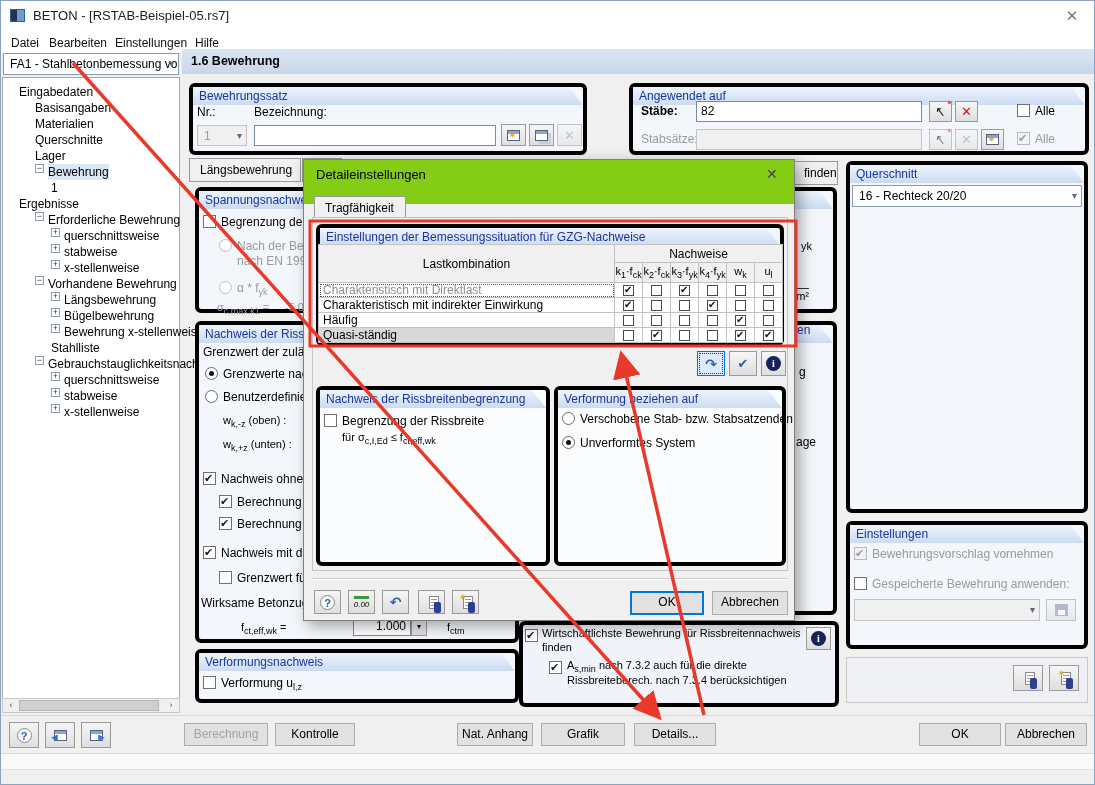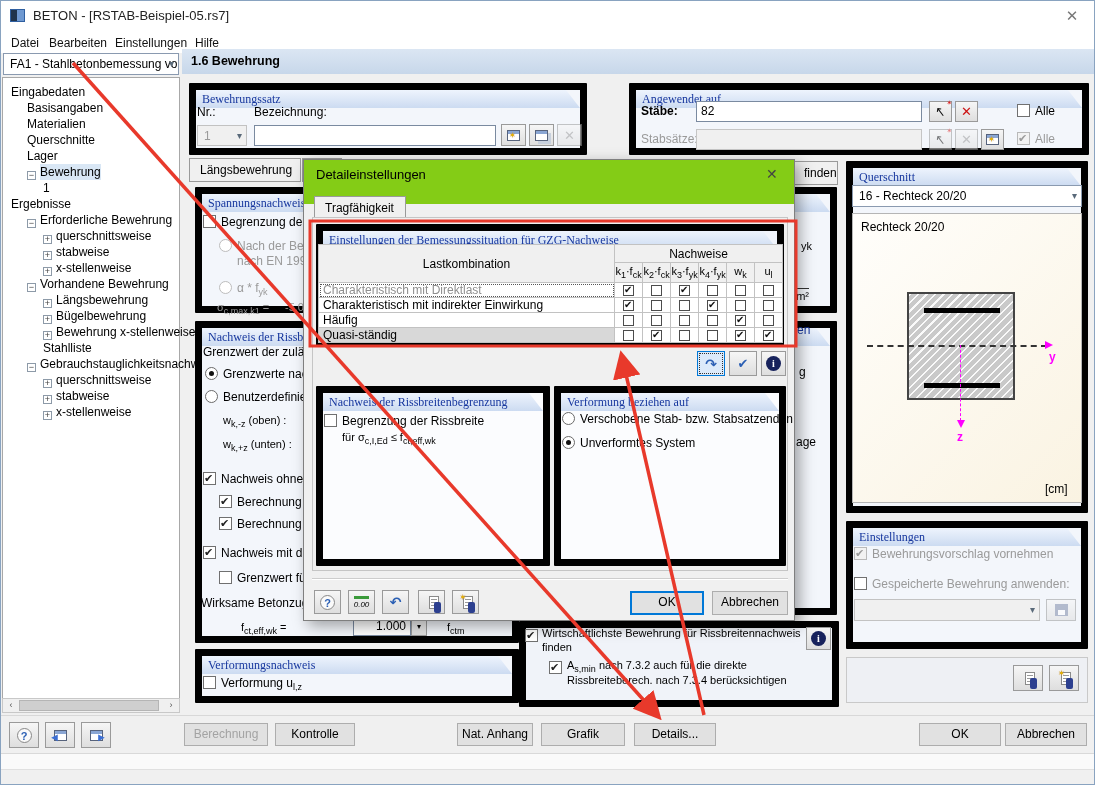--- a/index.html
+++ b/index.html
@@ -18,30 +18,30 @@
   .menuitem{position:absolute;top:3px;height:18px;line-height:18px;padding:0 4px;color:#111;}
   
   .combo{background:#fff;border:1px solid #8a9ab0;line-height:20px;padding-left:6px;overflow:hidden;white-space:nowrap;}
   .combo .chev{position:absolute;right:4px;top:0;color:#5a6a7a;font-size:10px;line-height:20px;}
   .combo.dis{background:#f0f0f0;color:#9a9a9a;border-color:#c2c2c2;}
   #case-combo{left:2px;top:52px;width:176px;height:22px;}
   #section-header{left:181px;top:48px;width:914px;height:25px;background:linear-gradient(#dbe6f3,#c7d7ea);
     font-weight:bold;font-size:12.5px;line-height:25px;padding-left:9px;}
   
   #treepanel{left:1px;top:76px;width:178px;height:636px;background:#fff;border:1px solid #a8a8a8;}
-  .trow{height:16px;line-height:16px;white-space:nowrap;display:flex;align-items:flex-end;}
+  .trow{height:16px;line-height:16px;white-space:nowrap;display:flex;align-items:flex-start;margin-left:8px;}
   .trow.sel .tlabel{background:#d9e7f5;}
   .tglyph{display:inline-block;width:9px;height:9px;border:1px solid #8d9aa8;background:#fff;
     font-size:9px;line-height:7px;text-align:center;margin-right:4px;color:#444;flex:0 0 auto;}
   #tree{position:absolute;left:2px;top:6px;right:2px;}
   #tree-hscroll{left:1px;top:697px;width:178px;height:15px;background:#f0f0f0;border:1px solid #c8c8c8;}
   .scr-arrow{position:absolute;top:1px;width:14px;height:11px;color:#555;font-size:9px;text-align:center;line-height:11px;}
   #scr-thumb{position:absolute;left:16px;top:1px;width:140px;height:11px;background:#cfcfcf;border:1px solid #b5b5b5;}
   
-  .group{position:absolute;border:7px solid #000000;background:#f3f6fb;border-radius:1px;font-family:Liberation Serif, serif;}
+  .group{position:absolute;border:4px solid #000000;background:#f3f6fb;border-radius:6px;}
   .ghead{position:absolute;left:0;top:0;right:0;height:18px;background:linear-gradient(#eef4fd,#ccdbf1);
     color:#17379e;line-height:18px;padding-left:6px;white-space:nowrap;overflow:hidden;
     clip-path:polygon(0 0,calc(100% - 14px) 0,100% 100%,0 100%);}
   .lbl{position:absolute;white-space:nowrap;}
   .gray{color:#9a9a9a;}
   .navy{color:#17379e;}
   .small{font-size:11px;}
   sub{font-size:9px;}
   
   .cb{position:absolute;width:13px;height:13px;border:1px solid #707070;background:#fff;}
@@ -354,34 +354,20 @@
   <div class="lbl abs small" style="left:566px;top:658px">A<sub>s,min</sub> nach 7.3.2 auch für die direkte</div>
   <div class="lbl abs small" style="left:566px;top:673px">Rissbreiteberech. nach 7.3.4 berücksichtigen</div>
 
   <div class="group" style="left:845px;top:160px;width:242px;height:352px">
     <div class="ghead">Querschnitt</div>
   </div>
   <div class="abs combo" style="left:851px;top:184px;width:230px;height:22px">
     <span>16 - Rechteck 20/20</span>
     <span class="chev">▾</span>
   </div>
-  <div class="abs" id="qs-draw">
-    <div class="lbl abs" style="left:8px;top:6px">Rechteck 20/20</div>
-    <div id="qs-square">
-      <div class="rebar" style="top:14px"></div>
-      <div class="rebar" style="top:89px"></div>
-    </div>
-    <div id="qs-dash"></div>
-    <div class="mg-arrow-r" style="left:192px;top:127px"></div>
-    <div class="lbl abs magenta" style="left:196px;top:136px">y</div>
-    <div id="qs-zline"></div>
-    <div class="mg-arrow-d" style="left:104px;top:206px"></div>
-    <div class="lbl abs magenta" style="left:104px;top:216px">z</div>
-    <div class="lbl abs" style="left:192px;top:268px">[cm]</div>
-  </div>
 
   <div class="group" style="left:845px;top:520px;width:242px;height:128px">
     <div class="ghead">Einstellungen</div>
   </div>
   <span class="cb dis on" style="left:853px;top:546px"></span>
   <div class="lbl abs gray" style="left:871px;top:546px">Bewehrungsvorschlag vornehmen</div>
   <span class="cb" style="left:853px;top:576px"></span>
   <div class="lbl abs gray" style="left:871px;top:576px">Gespeicherte Bewehrung anwenden:</div>
   <div class="abs combo dis" style="left:853px;top:598px;width:186px;height:22px">
     <span class="chev">▾</span>

